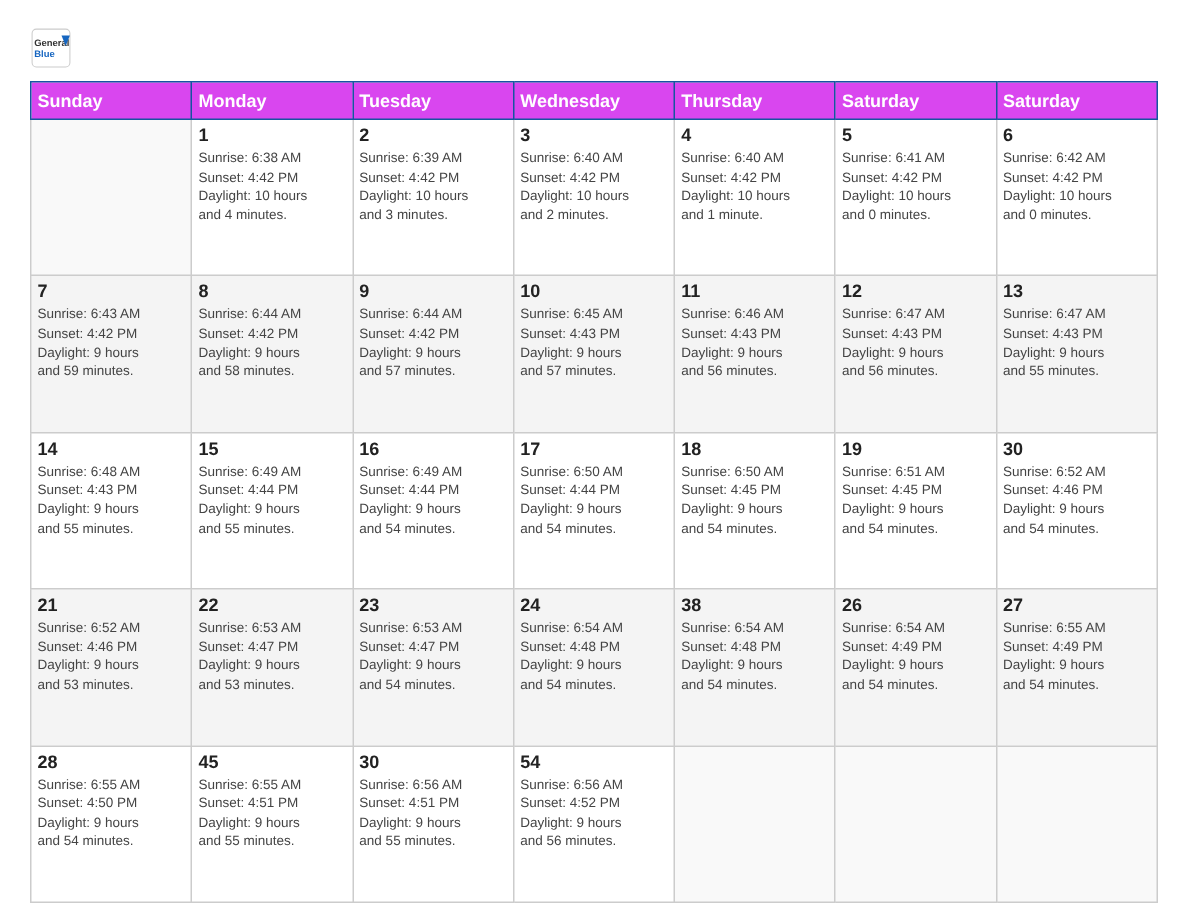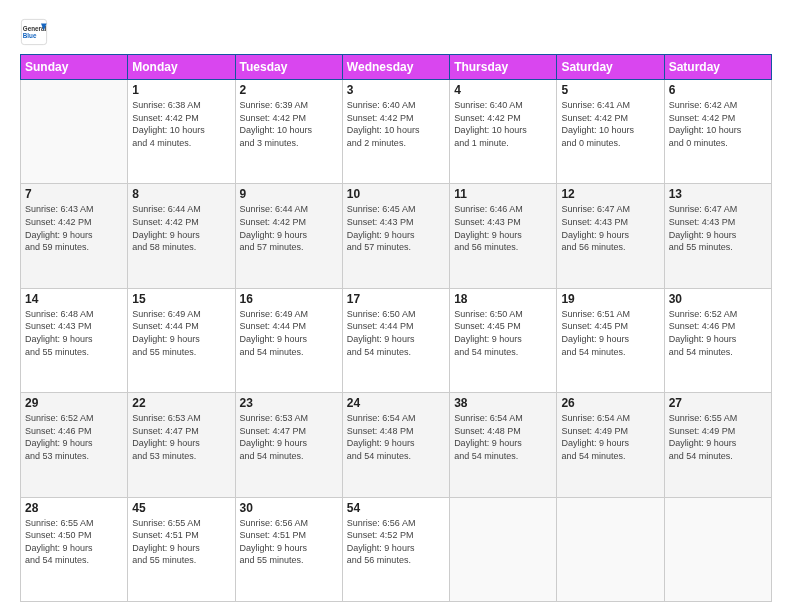--- a/index.html
+++ b/index.html
@@ -199,21 +199,21 @@
             <span class="day-number">19</span>
             <div class="day-info">Sunrise: 6:51 AM<br>Sunset: 4:45 PM<br>Daylight: 9 hours<br>and 54 minutes.</div>
           </td>
           <td>
             <span class="day-number">30</span>
             <div class="day-info">Sunrise: 6:52 AM<br>Sunset: 4:46 PM<br>Daylight: 9 hours<br>and 54 minutes.</div>
           </td>
         </tr>
         <tr class="row-alt">
           <td>
-            <span class="day-number">29</span>
+            <span class="day-number">21</span>
             <div class="day-info">Sunrise: 6:52 AM<br>Sunset: 4:46 PM<br>Daylight: 9 hours<br>and 53 minutes.</div>
           </td>
           <td>
             <span class="day-number">22</span>
             <div class="day-info">Sunrise: 6:53 AM<br>Sunset: 4:47 PM<br>Daylight: 9 hours<br>and 53 minutes.</div>
           </td>
           <td>
             <span class="day-number">23</span>
             <div class="day-info">Sunrise: 6:53 AM<br>Sunset: 4:47 PM<br>Daylight: 9 hours<br>and 54 minutes.</div>
           </td>

